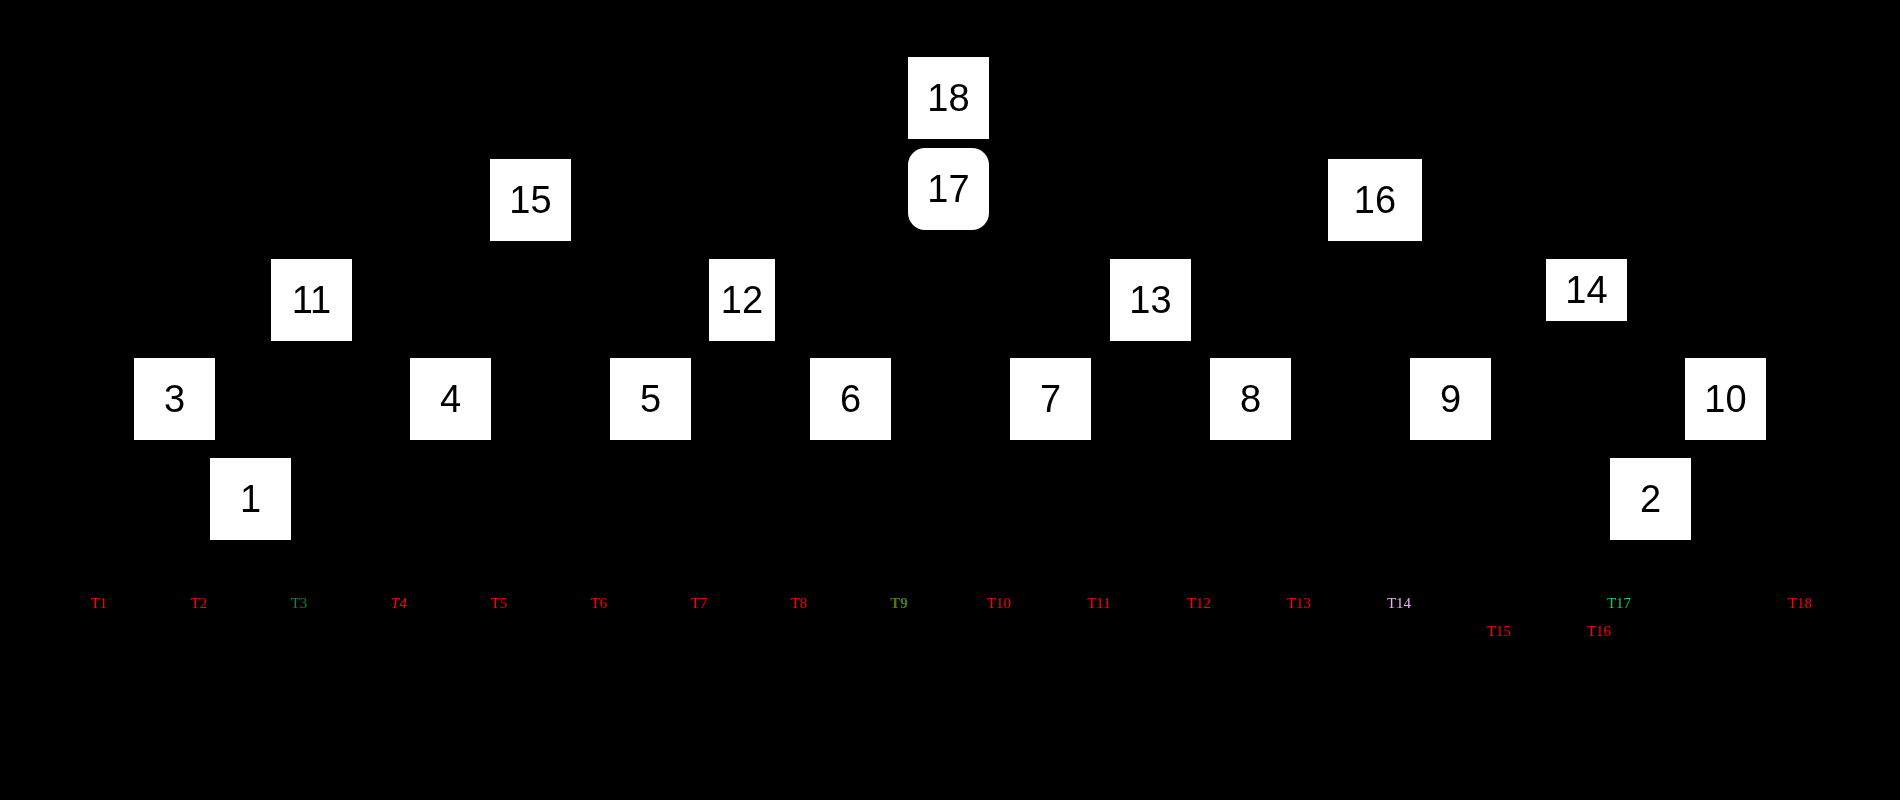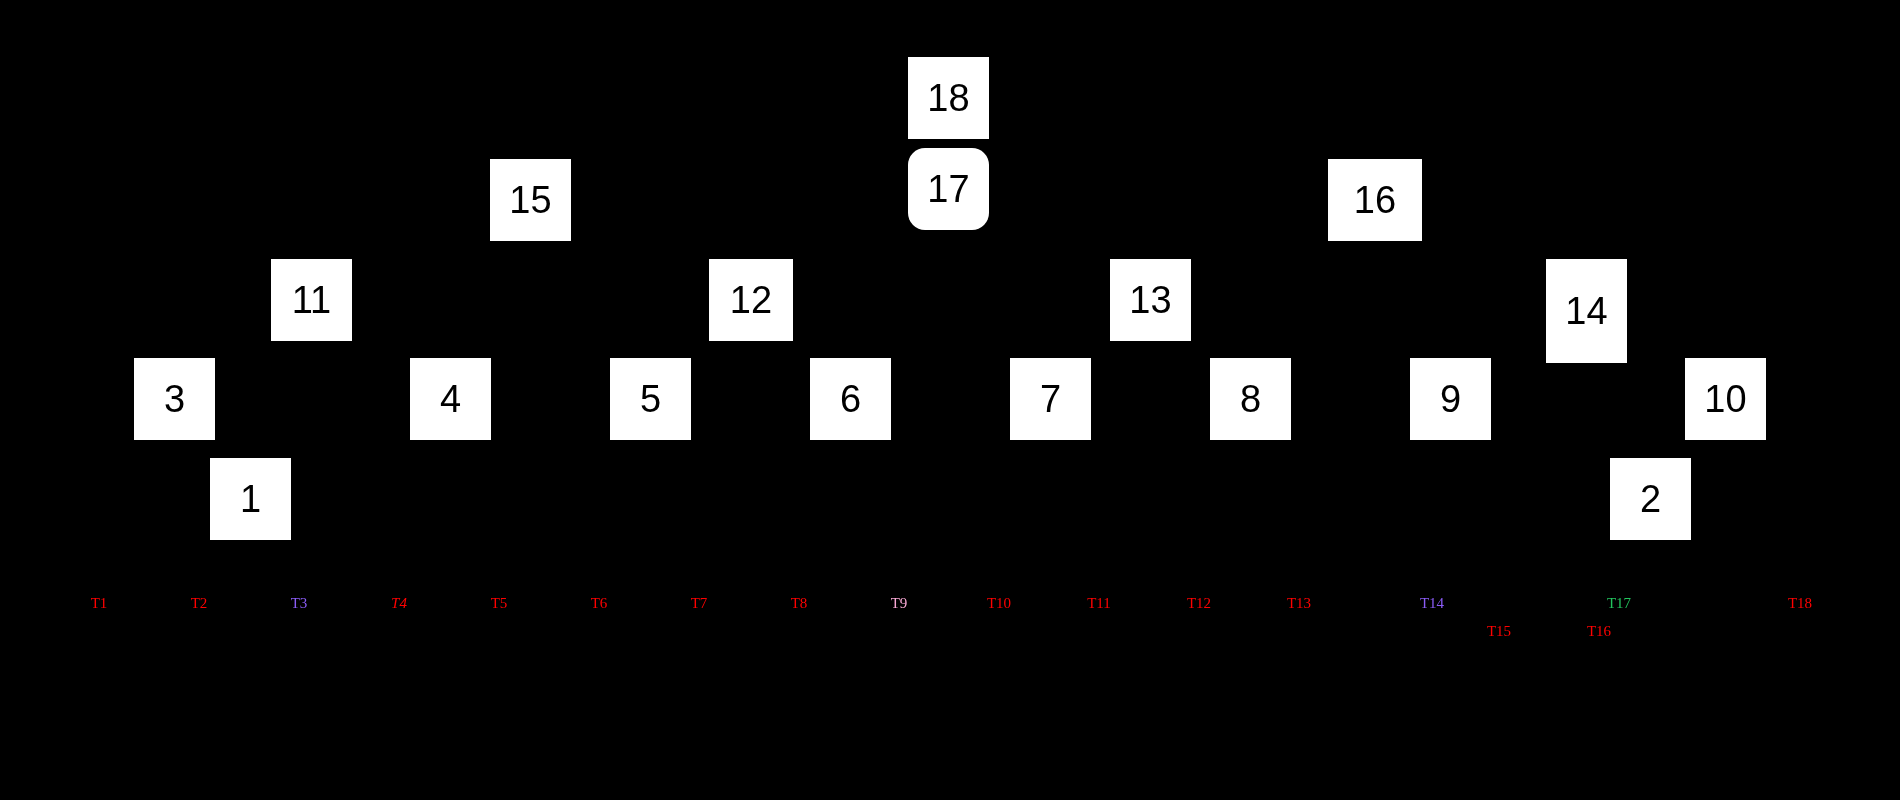--- a/index.html
+++ b/index.html
@@ -42,47 +42,47 @@
 </head>
 <body>
 
 <div id="canvas" style="width: 1900px; height: 800px; background: rgb(0, 0, 0);">
   <div id="nodes-layer">
       <div class="node-box" style="left: 908px; top: 57px; width: 81px; height: 82px; background: rgb(255, 255, 255); color: rgb(0, 0, 0);">18</div>
       <div class="node-box" style="left: 908px; top: 148px; width: 81px; height: 82px; background: rgb(255, 255, 255); color: rgb(0, 0, 0); border-radius: 17px;">17</div>
       <div class="node-box" style="left: 490px; top: 159px; width: 81px; height: 82px; background: rgb(255, 255, 255); color: rgb(0, 0, 0);">15</div>
       <div class="node-box" style="left: 1328px; top: 159px; width: 94px; height: 82px; background: rgb(255, 255, 255); color: rgb(0, 0, 0);">16</div>
       <div class="node-box" style="left: 271px; top: 259px; width: 81px; height: 82px; background: rgb(255, 255, 255); color: rgb(0, 0, 0);">11</div>
-      <div class="node-box" style="left: 709px; top: 259px; width: 84px; height: 82px; background: rgb(255, 255, 255); color: rgb(0, 0, 0);">12</div>
+      <div class="node-box" style="left: 709px; top: 259px; width: 66px; height: 82px; background: rgb(255, 255, 255); color: rgb(0, 0, 0);">12</div>
       <div class="node-box" style="left: 1110px; top: 259px; width: 81px; height: 82px; background: rgb(255, 255, 255); color: rgb(0, 0, 0);">13</div>
-      <div class="node-box" style="left: 1546px; top: 259px; width: 81px; height: 104px; background: rgb(255, 255, 255); color: rgb(0, 0, 0);">14</div>
+      <div class="node-box" style="left: 1546px; top: 259px; width: 81px; height: 62px; background: rgb(255, 255, 255); color: rgb(0, 0, 0);">14</div>
       <div class="node-box" style="left: 134px; top: 358px; width: 81px; height: 82px; background: rgb(255, 255, 255); color: rgb(0, 0, 0);">3</div>
       <div class="node-box" style="left: 410px; top: 358px; width: 81px; height: 82px; background: rgb(255, 255, 255); color: rgb(0, 0, 0);">4</div>
       <div class="node-box" style="left: 610px; top: 358px; width: 81px; height: 82px; background: rgb(255, 255, 255); color: rgb(0, 0, 0);">5</div>
       <div class="node-box" style="left: 810px; top: 358px; width: 81px; height: 82px; background: rgb(255, 255, 255); color: rgb(0, 0, 0);">6</div>
       <div class="node-box" style="left: 1010px; top: 358px; width: 81px; height: 82px; background: rgb(255, 255, 255); color: rgb(0, 0, 0);">7</div>
       <div class="node-box" style="left: 1210px; top: 358px; width: 81px; height: 82px; background: rgb(255, 255, 255); color: rgb(0, 0, 0);">8</div>
       <div class="node-box" style="left: 1410px; top: 358px; width: 81px; height: 82px; background: rgb(255, 255, 255); color: rgb(0, 0, 0);">9</div>
       <div class="node-box" style="left: 1685px; top: 358px; width: 81px; height: 82px; background: rgb(255, 255, 255); color: rgb(0, 0, 0);">10</div>
       <div class="node-box" style="left: 210px; top: 458px; width: 81px; height: 82px; background: rgb(255, 255, 255); color: rgb(0, 0, 0);">1</div>
       <div class="node-box" style="left: 1610px; top: 458px; width: 81px; height: 82px; background: rgb(255, 255, 255); color: rgb(0, 0, 0);">2</div>
     </div>
   <div id="ticks-layer">
       <div class="tick-label" style="left: 99px; top: 596px; color: rgb(255, 0, 0);">T1</div>
       <div class="tick-label" style="left: 199px; top: 596px; color: rgb(255, 0, 0);">T2</div>
-      <div class="tick-label" style="left: 299px; top: 596px; color: #8b5cf6;">T3</div>
+      <div class="tick-label" style="left: 299px; top: 596px; color: #15803d;">T3</div>
       <div class="tick-label" style="left: 399px; top: 596px; color: rgb(255, 0, 0); font-style: italic;">T4</div>
       <div class="tick-label" style="left: 499px; top: 596px; color: rgb(255, 0, 0);">T5</div>
       <div class="tick-label" style="left: 599px; top: 596px; color: rgb(255, 0, 0);">T6</div>
       <div class="tick-label" style="left: 699px; top: 596px; color: rgb(255, 0, 0);">T7</div>
       <div class="tick-label" style="left: 799px; top: 596px; color: rgb(255, 0, 0);">T8</div>
-      <div class="tick-label" style="left: 899px; top: 596px; color: #f9a8d4;">T9</div>
+      <div class="tick-label" style="left: 899px; top: 596px; color: #4d7c0f; font-weight: bold;">T9</div>
       <div class="tick-label" style="left: 999px; top: 596px; color: rgb(255, 0, 0);">T10</div>
       <div class="tick-label" style="left: 1099px; top: 596px; color: rgb(255, 0, 0);">T11</div>
       <div class="tick-label" style="left: 1199px; top: 596px; color: rgb(255, 0, 0);">T12</div>
       <div class="tick-label" style="left: 1299px; top: 596px; color: rgb(255, 0, 0);">T13</div>
-      <div class="tick-label" style="left: 1399px; top: 596px; color: #8b5cf6; margin-left: 33px;">T14</div>
+      <div class="tick-label" style="left: 1399px; top: 596px; color: #f0abfc;">T14</div>
       <div class="tick-label" style="left: 1499px; top: 596px; color: rgb(255, 0, 0); margin-top: 28px;">T15</div>
       <div class="tick-label" style="left: 1599px; top: 596px; color: rgb(255, 0, 0); margin-top: 28px;">T16</div>
       <div class="tick-label" style="left: 1619px; top: 596px; color: #22c55e;">T17</div>
       <div class="tick-label" style="left: 1800px; top: 596px; color: rgb(255, 0, 0);">T18</div>
     </div>
 </div>
 
 </body></html>

